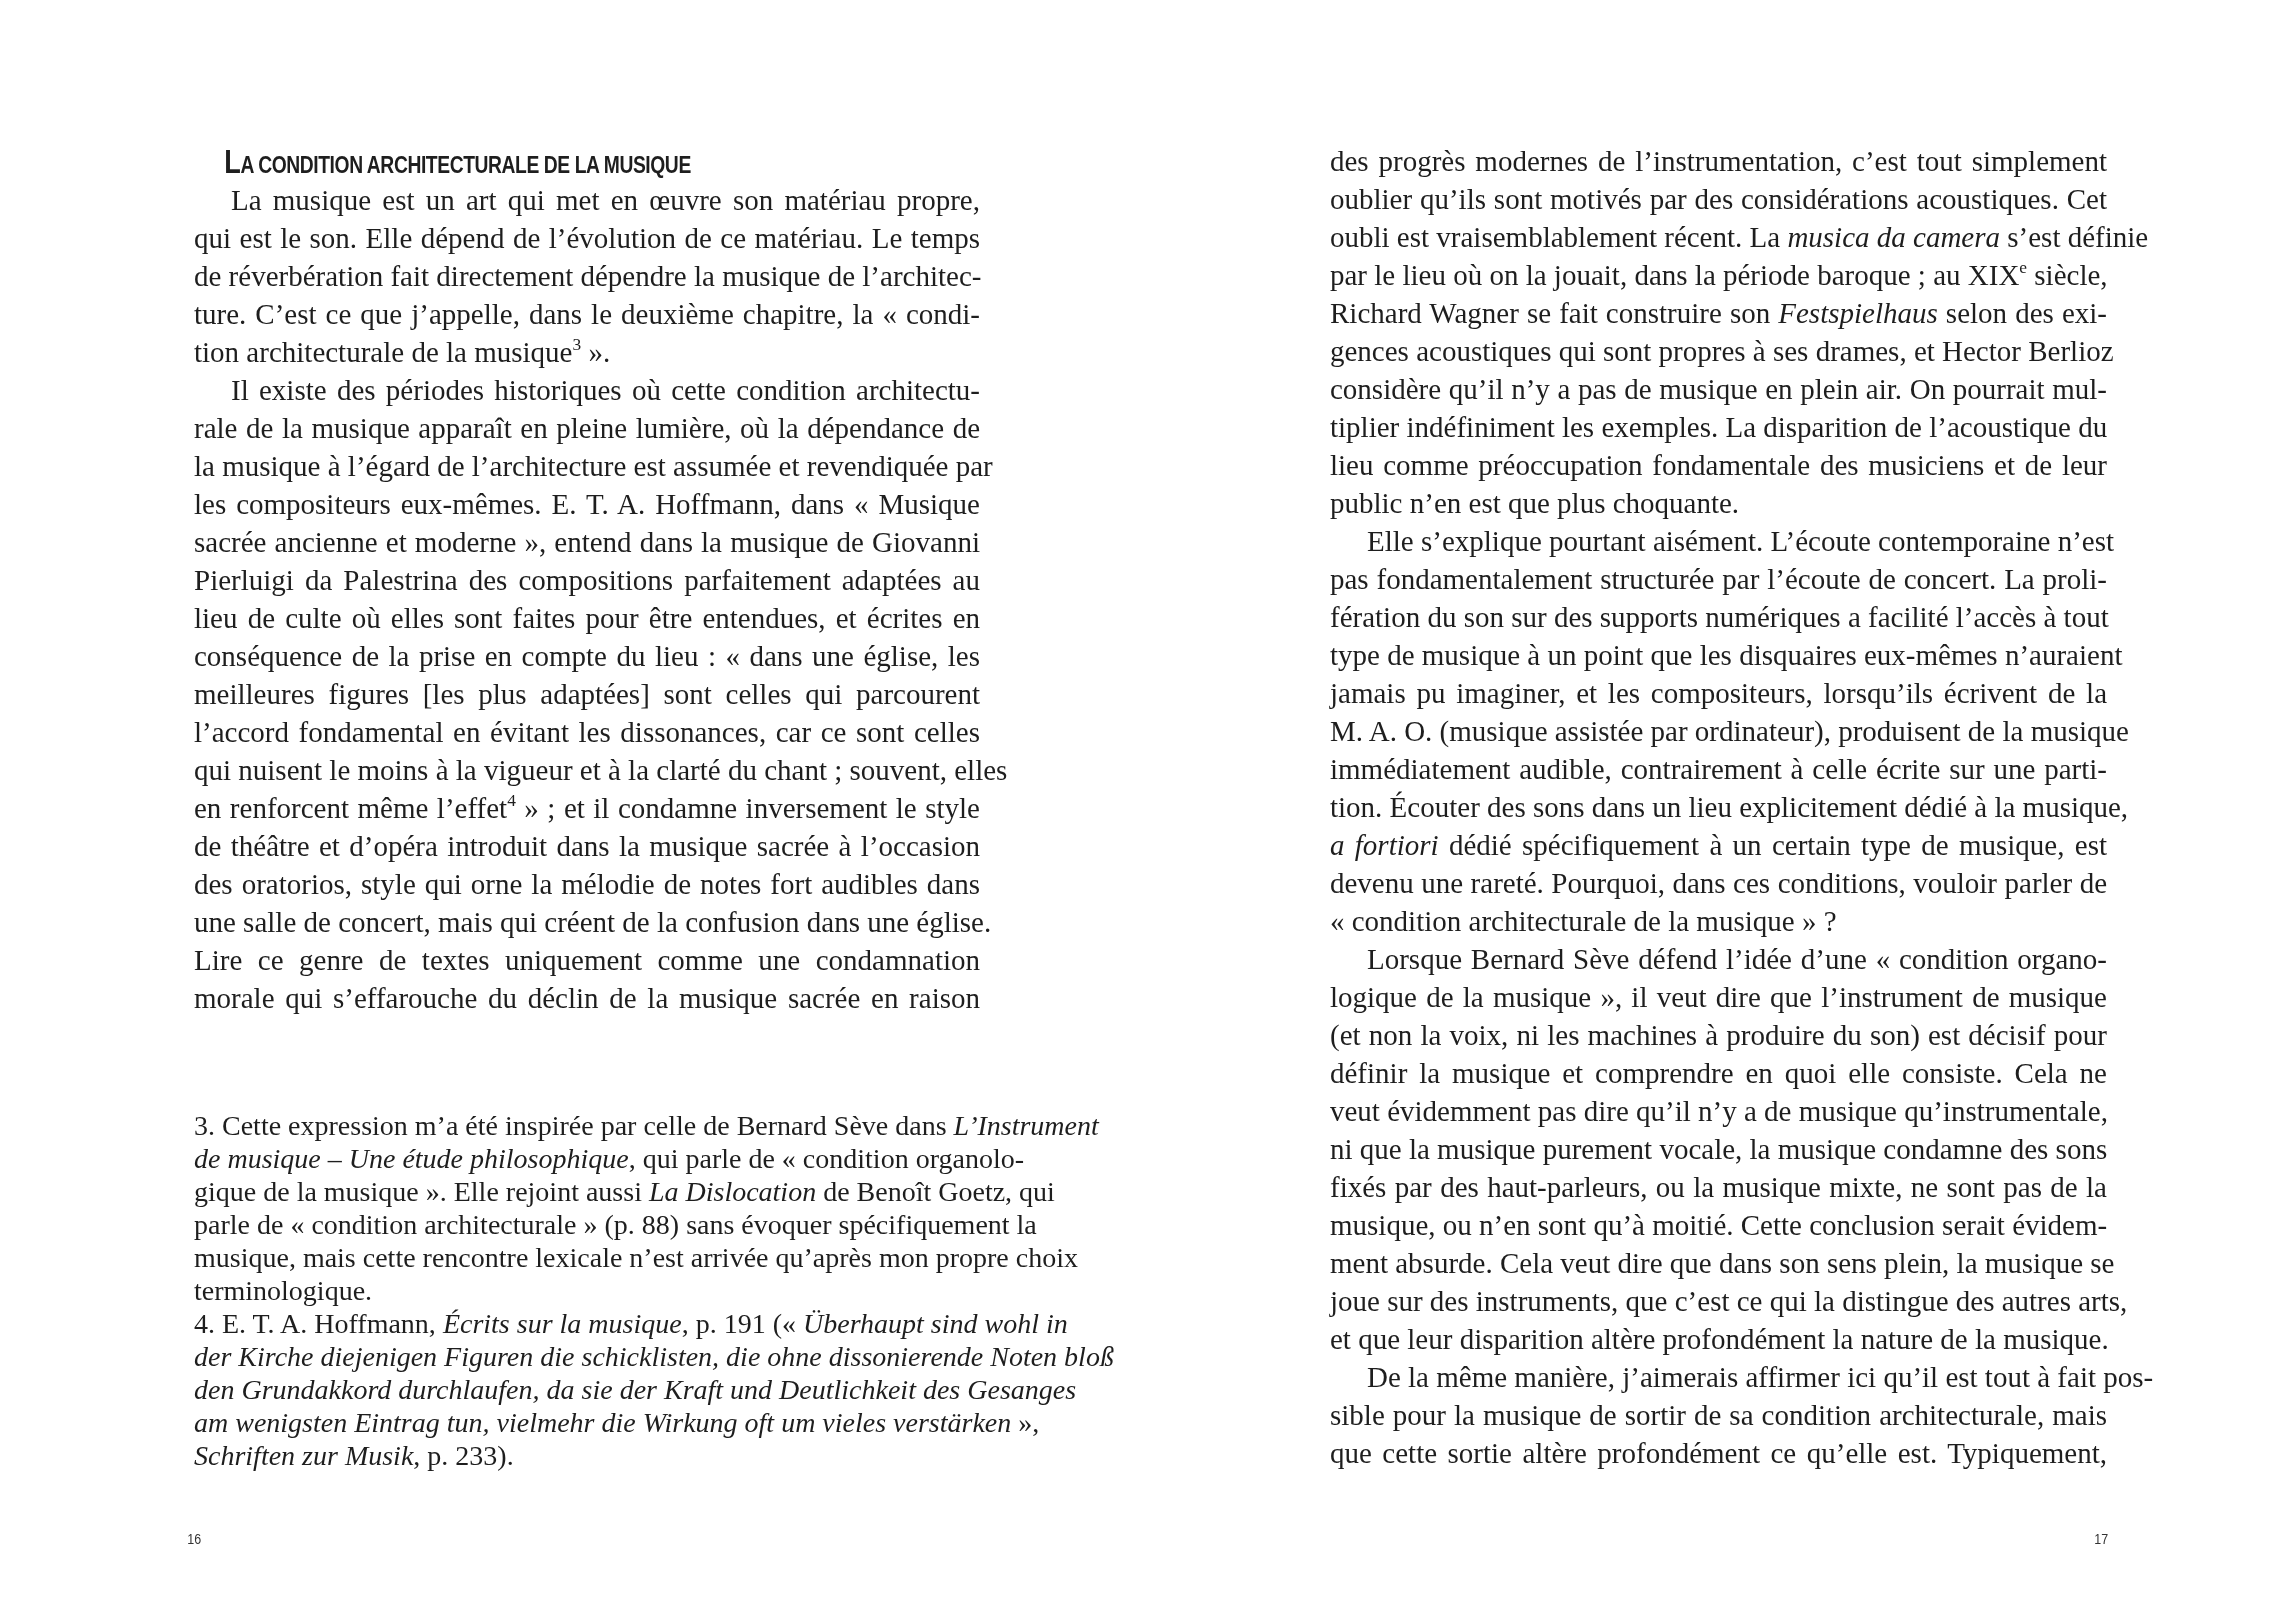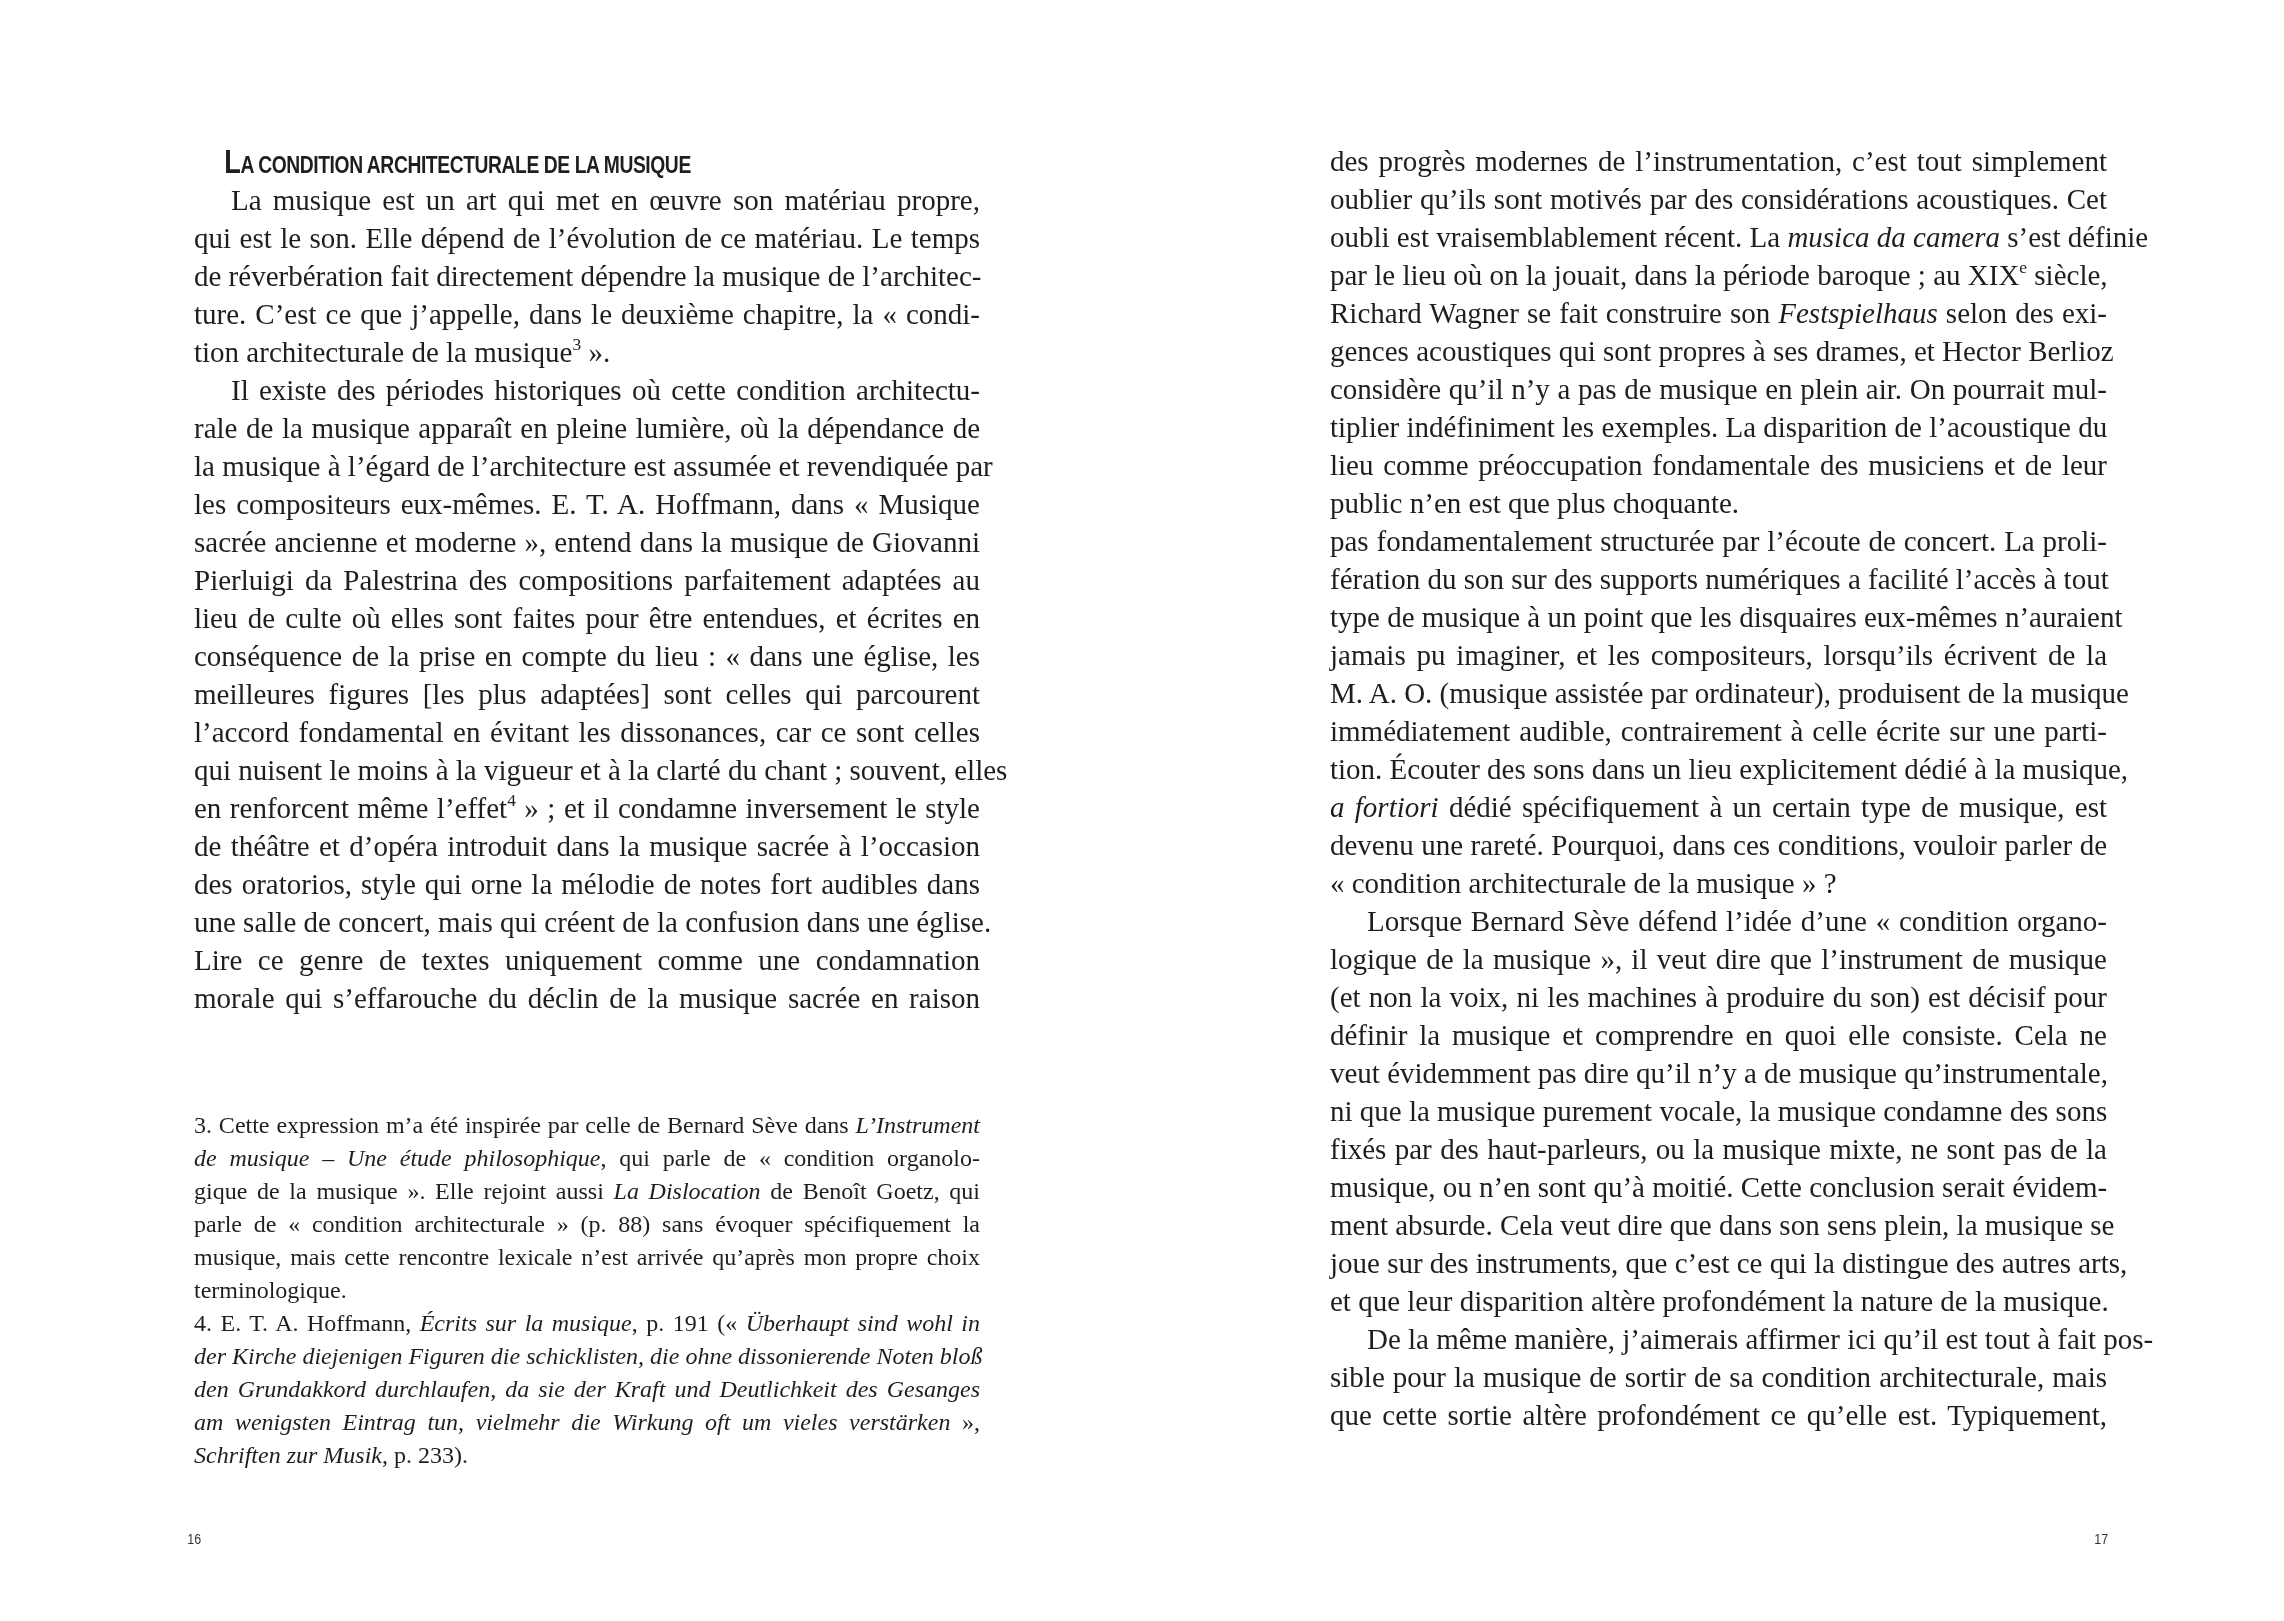--- a/index.html
+++ b/index.html
@@ -5,21 +5,21 @@
   html, body { margin:0; padding:0; background:#ffffff; }
   body { width:2285px; height:1621px; position:relative; overflow:hidden; color:#1e1e1e; }
   .page { position:absolute; top:0; height:1621px; }
   .col { position:absolute; }
   .line { display:block; height:38px; line-height:38px; font-family:"Liberation Serif", serif; font-size:29px; text-align:justify; text-align-last:justify; white-space:nowrap; overflow:visible; }
   .line.last { text-align-last:left; }
   .line.indent { padding-left:37px; }
   .heading { font-family:"Liberation Sans", sans-serif; font-weight:bold; font-size:28px; height:39px; line-height:39px; letter-spacing:-0.5px; padding-left:37px; transform:scaleX(0.82); transform-origin:left; white-space:nowrap; }
   .heading .big { font-size:33px; }
   .heading .sc { font-size:23.5px; }
-  .fn .line { font-size:24px; height:33px; line-height:33px; }
+  .fn .line { font-size:28px; height:33px; line-height:33px; }
   i { }
   sup { font-size:0.6em; line-height:0; vertical-align:0.7em; }
   .pnum { position:absolute; font-family:"Liberation Sans", sans-serif; font-size:14.7px; color:#333; transform:scaleX(0.85); }
 </style>
 </head>
 <body>
 
 <div class="page" style="left:16px; width:1142px;">
   <div class="col" style="left:178px; top:142px; width:786px;">
     <div class="heading"><span class="big">L</span><span class="sc" id="hrest">A CONDITION ARCHITECTURALE DE LA MUSIQUE</span></div>
@@ -73,20 +73,21 @@
       <span class="line"><span>des progrès modernes de l’instrumentation, c’est tout simplement</span></span>
       <span class="line"><span>oublier qu’ils sont motivés par des considérations acoustiques. Cet</span></span>
       <span class="line"><span>oubli est vraisemblablement récent. La </span><i>musica da camera</i><span> s’est définie</span></span>
       <span class="line"><span>par le lieu où on la jouait, dans la période baroque ; au XIX</span><sup>e</sup><span> siècle,</span></span>
       <span class="line"><span>Richard Wagner se fait construire son </span><i>Festspielhaus</i><span> selon des exi-</span></span>
       <span class="line"><span>gences acoustiques qui sont propres à ses drames, et Hector Berlioz</span></span>
       <span class="line"><span>considère qu’il n’y a pas de musique en plein air. On pourrait mul-</span></span>
       <span class="line"><span>tiplier indéfiniment les exemples. La disparition de l’acoustique du</span></span>
       <span class="line"><span>lieu comme préoccupation fondamentale des musiciens et de leur</span></span>
       <span class="line last"><span>public n’en est que plus choquante.</span></span>
+      <span class="line indent"><span>Elle s’explique pourtant aisément. L’écoute contemporaine n’est</span></span>
       <span class="line"><span>pas fondamentalement structurée par l’écoute de concert. La proli-</span></span>
       <span class="line"><span>fération du son sur des supports numériques a facilité l’accès à tout</span></span>
       <span class="line"><span>type de musique à un point que les disquaires eux-mêmes n’auraient</span></span>
       <span class="line"><span>jamais pu imaginer, et les compositeurs, lorsqu’ils écrivent de la</span></span>
       <span class="line"><span>M. A. O. (musique assistée par ordinateur), produisent de la musique</span></span>
       <span class="line"><span>immédiatement audible, contrairement à celle écrite sur une parti-</span></span>
       <span class="line"><span>tion. Écouter des sons dans un lieu explicitement dédié à la musique,</span></span>
       <span class="line"><i>a fortiori</i><span> dédié spécifiquement à un certain type de musique, est</span></span>
       <span class="line"><span>devenu une rareté. Pourquoi, dans ces conditions, vouloir parler de</span></span>
       <span class="line last"><span>« condition architecturale de la musique » ?</span></span>

